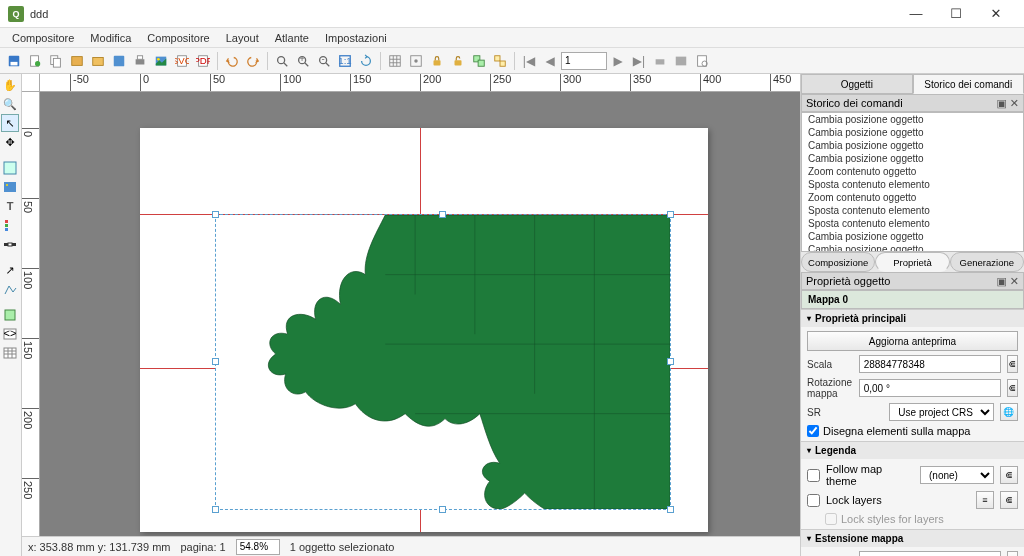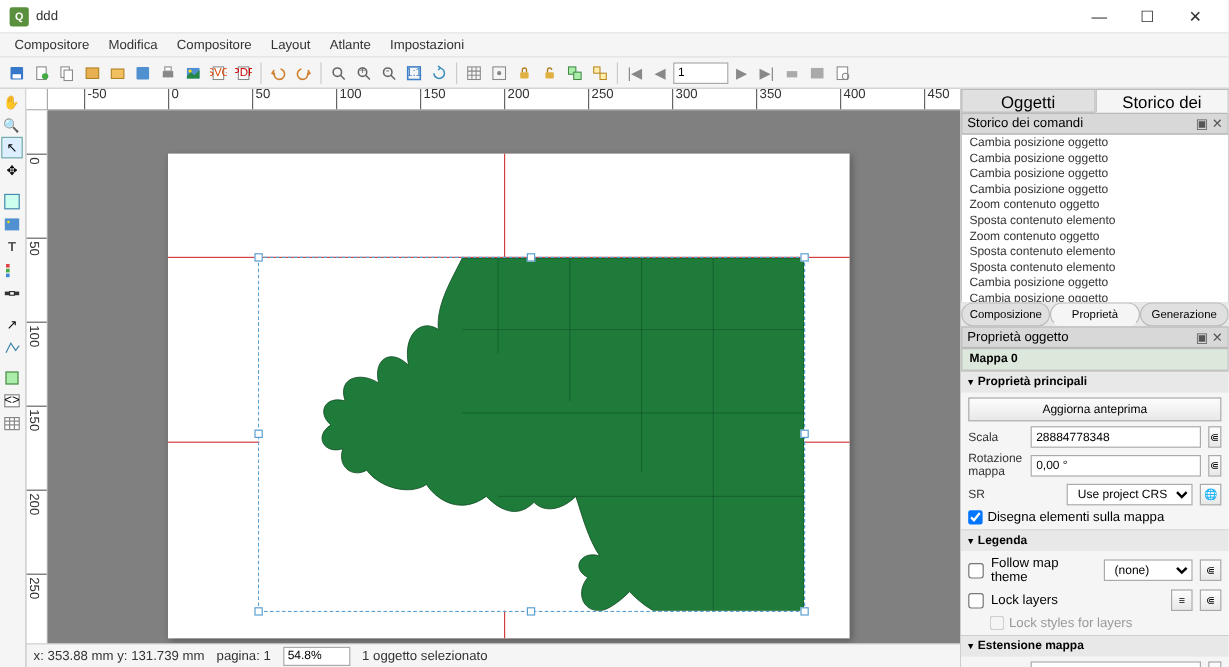--- a/index.html
+++ b/index.html
@@ -32,24 +32,24 @@
 .page { position: absolute; left: 100px; top: 36px; width: 568px; height: 404px; background: #fff; box-shadow: 2px 2px 6px rgba(0,0,0,0.3); }
 .mapframe { position: absolute; left: 75px; top: 86px; width: 456px; height: 296px; border: 1px dashed #5aa0d0; }
 .mapframe .handle { position: absolute; width: 7px; height: 7px; background: #fff; border: 1px solid #5aa0d0; }
 .mapframe .h-tl { top:-4px; left:-4px; } .mapframe .h-tr { top:-4px; right:-4px; }
 .mapframe .h-bl { bottom:-4px; left:-4px; } .mapframe .h-br { bottom:-4px; right:-4px; }
 .mapframe .h-tm { top:-4px; left:50%; margin-left:-4px; } .mapframe .h-bm { bottom:-4px; left:50%; margin-left:-4px; }
 .mapframe .h-ml { top:50%; left:-4px; margin-top:-4px; } .mapframe .h-mr { top:50%; right:-4px; margin-top:-4px; }
 .guide-v { position: absolute; top: 0; bottom: 0; width: 1px; background: #d04040; }
 .guide-h { position: absolute; left: 0; right: 0; height: 1px; background: #d04040; }
 .statusbar { height: 20px; background: #f5f5f5; border-top: 1px solid #ccc; display: flex; align-items: center; padding: 0 6px; gap: 10px; font-size: 10px; color: #333; }
-.statusbar input { width: 56px; height: 16px; border: 1px solid #aaa; padding: 0 3px; font-size: 10px; }
+.statusbar input { width: 44px; height: 16px; border: 1px solid #aaa; padding: 0 3px; font-size: 10px; }
 .rightpanel { width: 224px; background: #f5f5f5; display: flex; flex-direction: column; border-left: 1px solid #ccc; }
 .tabsrow { display: flex; background: #e8e8e8; height: 20px; }
-.tab { flex: 1; text-align: center; line-height: 20px; border: 1px solid #bbb; font-size: 14px; background: #e0e0e0; }
+.tab { flex: 1; text-align: center; line-height: 20px; border: 1px solid #bbb; font-size: 10px; background: #e0e0e0; }
 .tab.active { background: #f5f5f5; border-bottom-color: #f5f5f5; }
 .panelhdr { background: #d8d8d8; border: 1px solid #bbb; height: 18px; display: flex; align-items: center; padding: 0 4px; font-size: 10px; justify-content: space-between; }
 .panelhdr .pbtns { display: flex; gap: 3px; font-size: 9px; color: #555; }
 .historylist { flex: 0 0 140px; overflow-y: auto; background: #fff; border: 1px solid #bbb; }
 .historylist .hitem { padding: 1px 6px; font-size: 10px; color: #333; white-space: nowrap; }
 .tabsrow2 { display: flex; background: #e8e8e8; height: 20px; }
 .tabsrow2 .tab { font-size: 9.5px; padding: 0 2px; border-radius: 10px; }
 .propscroll { flex: 1; overflow-y: auto; background: #f5f5f5; }
 .section { border-top: 1px solid #ccc; }
 .sectionhdr { background: #e8e8e8; padding: 3px 6px; font-weight: 600; font-size: 10px; display: flex; align-items: center; gap: 4px; }

